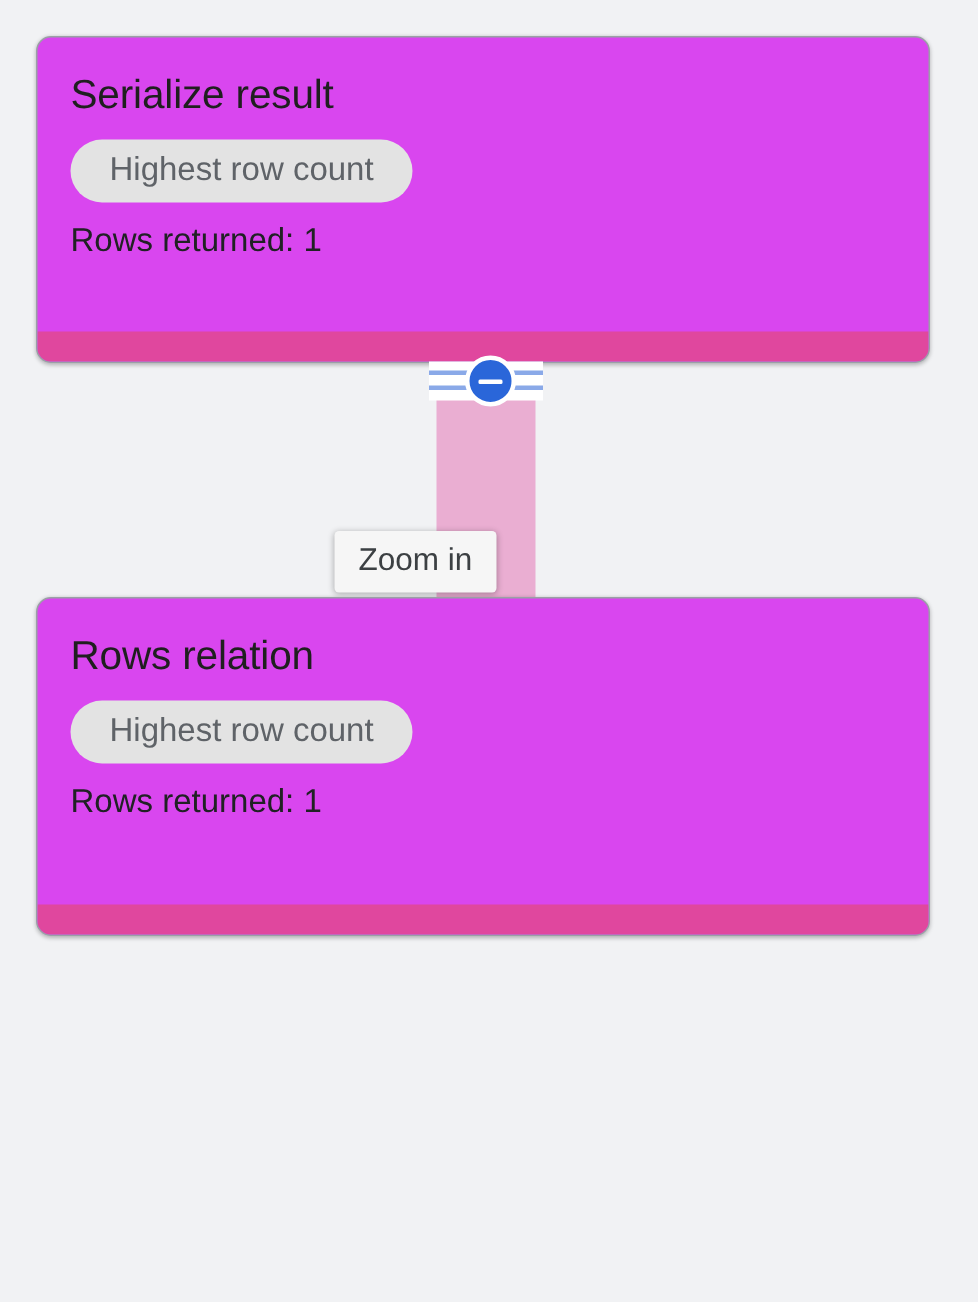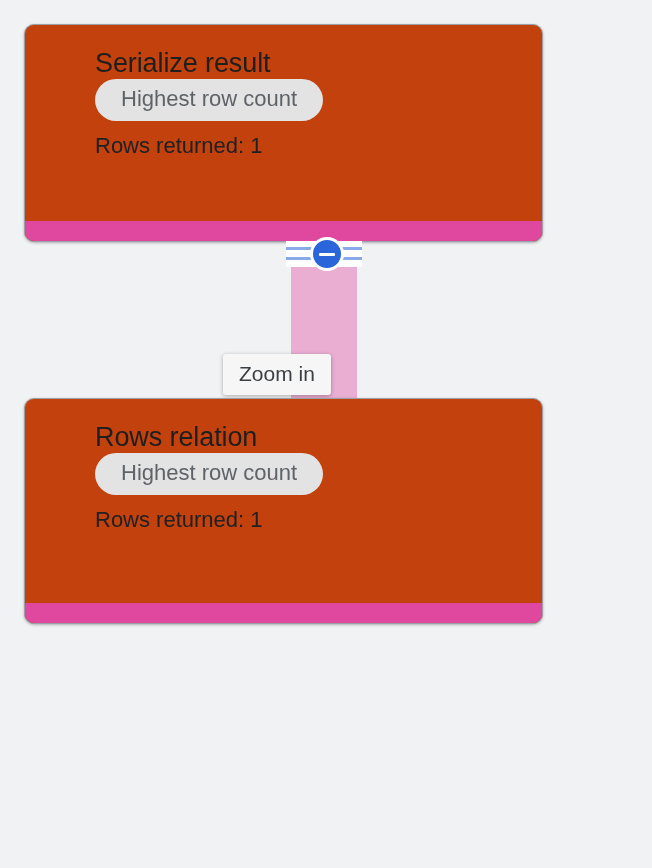--- a/index.html
+++ b/index.html
@@ -27,47 +27,47 @@
     top: 232px;
     width: 66px;
     height: 167px;
     background: #eaaed2;
   }
 
   
   .node-card {
     position: absolute;
     left: 24px;
-    width: 519px;
+    width: 596px;
     box-sizing: border-box;
-    background: #c2410c;
+    background: #d946ef;
     border: 1px solid #9aa0a6;
     border-radius: 10px;
     box-shadow: 0 1px 3px rgba(0,0,0,0.28);
     overflow: hidden;
-    padding-left: 48px;
   }
   .node-card.card-1 { top: 24px; height: 218px; }
   .node-card.card-2 { top: 398px; height: 226px; }
 
   .card-body {
     padding: 23px 22px 0 22px;
   }
 
   .node-title {
     font-size: 27px;
     font-weight: 400;
     color: #1f1f1f;
     line-height: 1.15;
     letter-spacing: -0.1px;
     margin: 0;
   }
 
   .pill-badge {
     display: inline-block;
+    margin-top: 14px;
     padding: 7px 26px 9px 26px;
     background: #e3e3e3;
     border-radius: 999px;
     color: #5f6368;
     font-size: 22px;
     line-height: 1.2;
   }
 
   .rows-line {
     margin-top: 12px;

